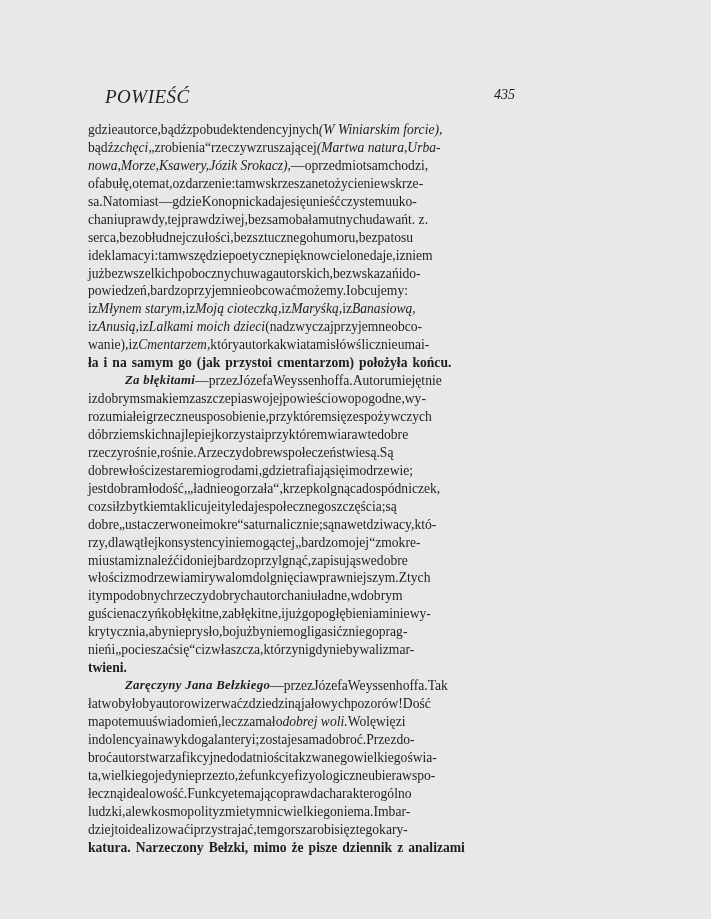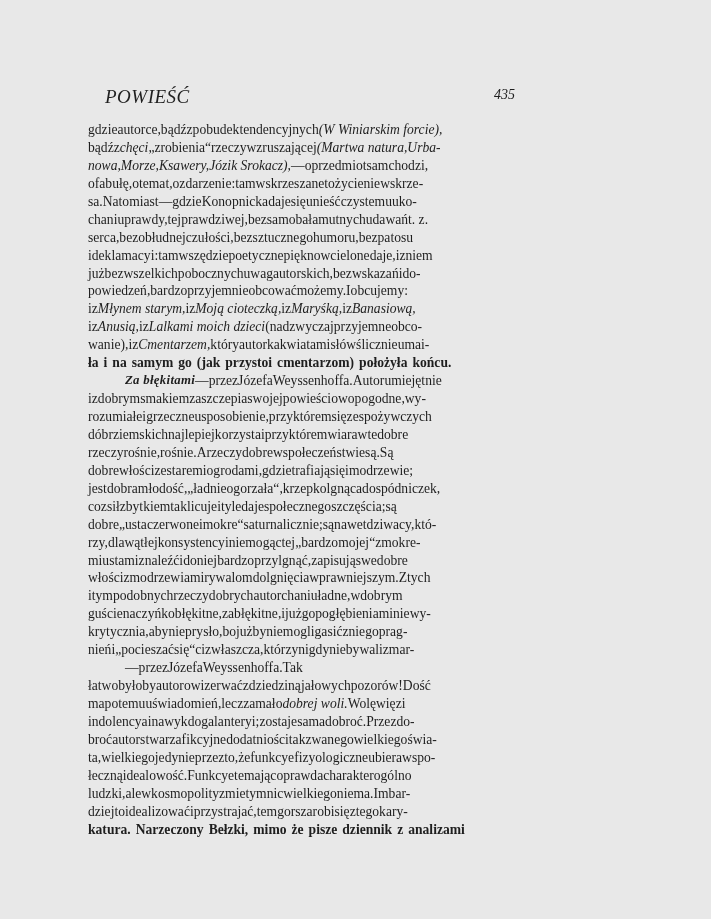--- a/index.html
+++ b/index.html
@@ -390,23 +390,27 @@
           <span class="w">„pocieszać</span>
           <span class="w">się“</span>
           <span class="w">ci</span>
           <span class="w">zwłaszcza,</span>
           <span class="w">którzy</span>
           <span class="w">nigdy</span>
           <span class="w">nie</span>
           <span class="w">bywali</span>
           <span class="w">zmar-</span>
         </div>
+        <div class="line last">
+          <span class="w">twieni.</span>
+        </div>
       </div>
       <div>
         <div class="line indent">
+          <span class="w b">Zaręczyny Jana Bełzkiego</span>
           <span class="w">—</span>
           <span class="w">przez</span>
           <span class="w">Józefa</span>
           <span class="w">Weyssenhoffa.</span>
           <span class="w">Tak</span>
         </div>
         <div class="line">
           <span class="w">łatwo</span>
           <span class="w">byłoby</span>
           <span class="w">autorowi</span>

